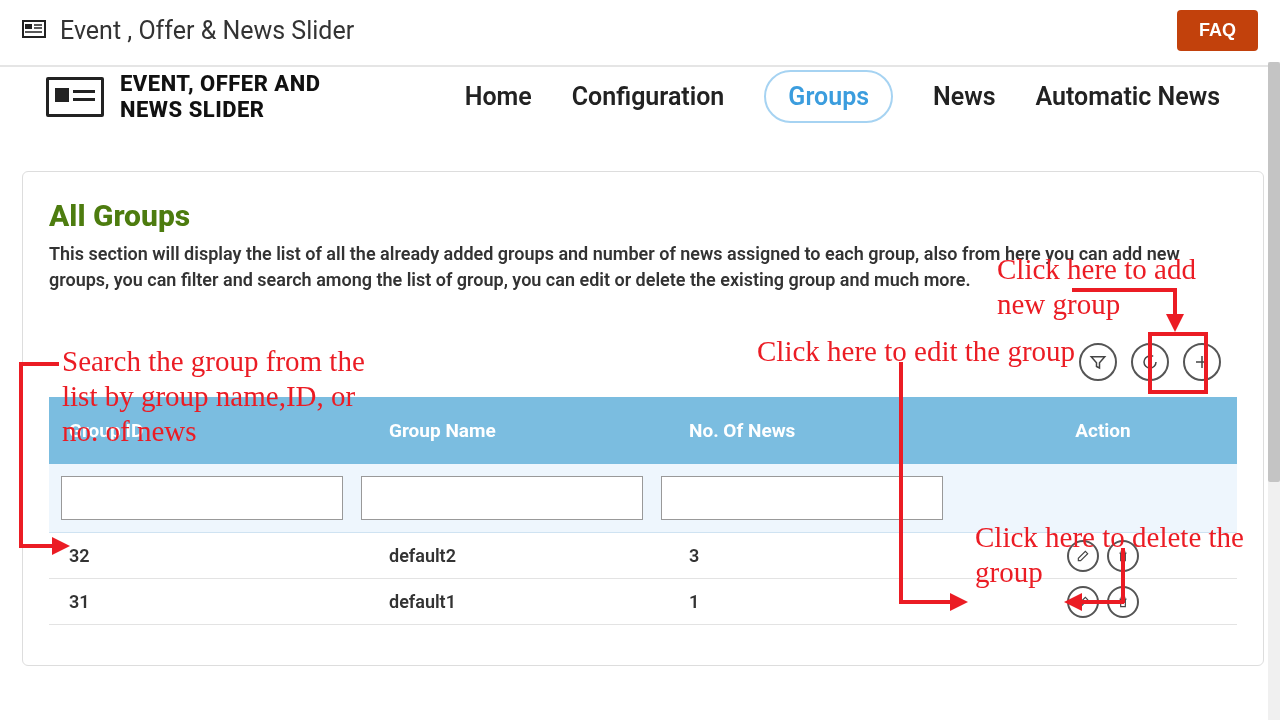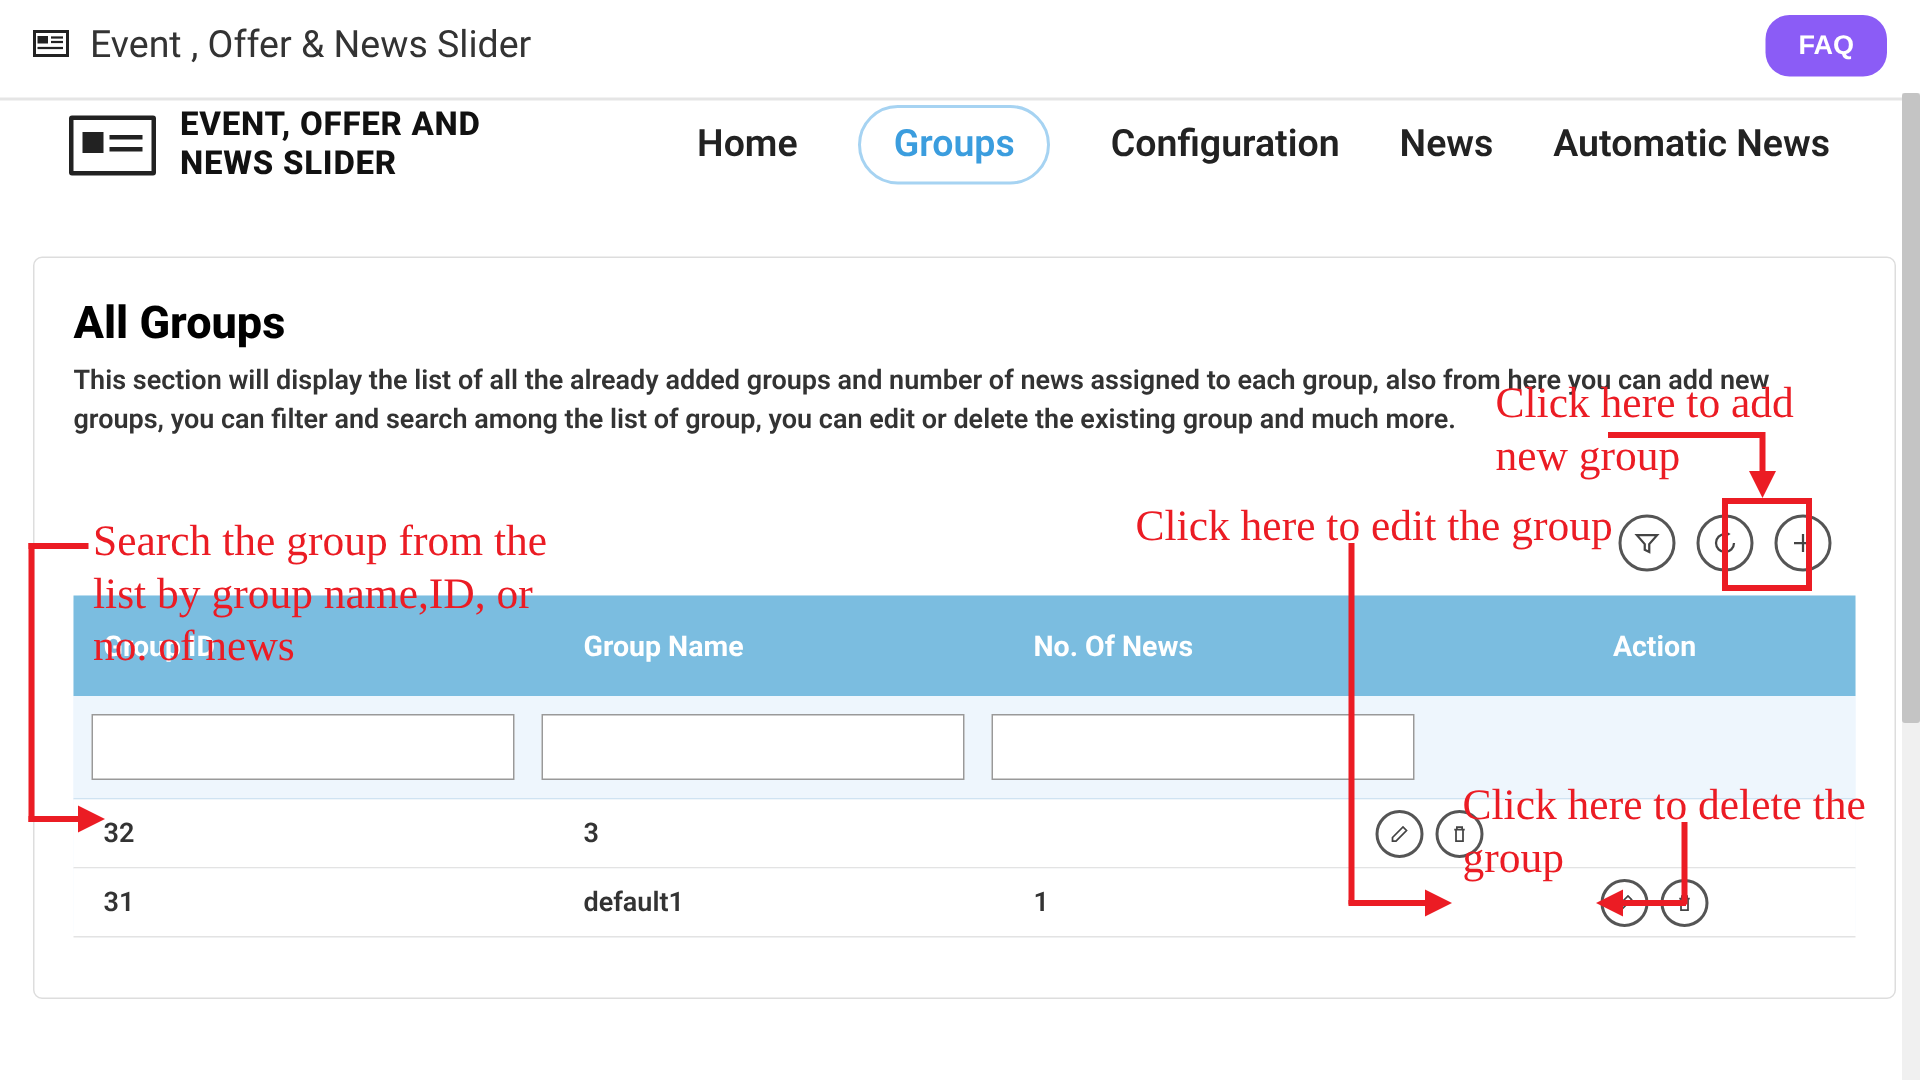--- a/index.html
+++ b/index.html
@@ -1,39 +1,39 @@
 <!DOCTYPE html>
 <html><head>
 <meta charset="utf-8">
 <style>
 * { box-sizing: border-box; margin: 0; padding: 0; }
 body { font-family: -apple-system, BlinkMacSystemFont, "Segoe UI", Roboto, Arial, sans-serif; color: #333; background: #fff; width: 1280px; height: 720px; overflow: hidden; position: relative; }
 
 .topbar { display: flex; align-items: center; justify-content: space-between; padding: 10px 22px 14px 22px; border-bottom: 2px solid #e5e5e5; }
 .topbar-left { display: flex; align-items: center; gap: 14px; }
 .topbar-title { font-size: 25px; font-weight: 400; color: #333; }
-.faq-btn { background: #8b5cf6; color: #fff; border: none; padding: 10px 22px; font-size: 18px; font-weight: 600; border-radius: 16px; cursor: pointer; }
+.faq-btn { background: #c2410c; color: #fff; border: none; padding: 10px 22px; font-size: 18px; font-weight: 600; border-radius: 4px; cursor: pointer; }
 .topbar-icon svg { width: 24px; height: 18px; }
 
 .content-wrap { position: absolute; top: 62px; left: 6px; right: 0; bottom: 0; overflow-y: auto; }
 .content-inner { padding: 0 0 40px 0; }
 
 .navbar { display: flex; align-items: center; justify-content: space-between; padding: 8px 60px 8px 40px; }
 .logo-block { display: flex; align-items: center; gap: 16px; }
 .logo-icon { width: 58px; height: 40px; border: 3px solid #222; border-radius: 2px; position: relative; display: flex; align-items: center; justify-content: center; }
 .logo-icon::before { content: ""; position: absolute; width: 22px; height: 3px; background: #222; top: 10px; right: 6px; }
 .logo-icon::after { content: ""; position: absolute; width: 22px; height: 3px; background: #222; top: 18px; right: 6px; }
 .logo-dot { position: absolute; width: 14px; height: 14px; background: #222; left: 6px; top: 8px; }
 .logo-text { font-size: 22px; font-weight: 800; line-height: 1.15; letter-spacing: 0.5px; color: #111; }
 .nav-links { display: flex; align-items: center; gap: 40px; }
 .nav-link { font-size: 25px; font-weight: 600; color: #222; cursor: pointer; padding: 10px 0; }
 .nav-link.active { color: #3b9dde; border: 2px solid #a6d3f2; border-radius: 28px; padding: 10px 22px; }
 
 .panel { margin: 40px 16px 0 16px; border: 1px solid #ddd; border-radius: 6px; padding: 26px 26px 40px 26px; }
-.panel-title { font-size: 30px; font-weight: 800; color: #000000; margin-bottom: 8px; }
+.panel-title { font-size: 30px; font-weight: 800; color: #4d7c0f; margin-bottom: 8px; }
 .panel-desc { font-size: 18px; font-weight: 600; color: #333; line-height: 1.45; }
 
 .toolbar-row { display: flex; justify-content: flex-end; gap: 14px; margin-top: 50px; margin-bottom: 16px; padding-right: 16px; }
 .circle-btn { width: 38px; height: 38px; border: 2px solid #555; border-radius: 50%; background: #fff; display: flex; align-items: center; justify-content: center; cursor: pointer; }
 .circle-btn svg { width: 18px; height: 18px; stroke: #444; fill: none; stroke-width: 2; }
 
 .table-wrap { background: #eef6fd; border-radius: 4px; padding: 0; }
 .thead-row { display: flex; background: #7bbde0; color: #fff; font-weight: 700; font-size: 19px; }
 .th, .td { padding: 22px 20px; }
 .col-id { width: 320px; }
@@ -90,22 +90,22 @@
       <div class="logo-icon">
             <div class="logo-dot"></div>
           </div>
       <div class="logo-text">
         <div>EVENT, OFFER AND</div>
         <div>NEWS SLIDER</div>
       </div>
     </div>
     <div class="nav-links">
       <div class="nav-link">Home</div>
+      <div class="nav-link">Configuration</div>
       <div class="nav-link active">Groups</div>
-      <div class="nav-link">Configuration</div>
       <div class="nav-link">News</div>
       <div class="nav-link">Automatic News</div>
     </div>
   </div>
 
   <div class="panel">
     <div class="panel-title">All Groups</div>
     <div class="panel-desc">This section will display the list of all the already added groups and number of news assigned to each group, also from here you can add new groups, you can filter and search among the list of group, you can edit or delete the existing group and much more.</div>
 
     <div class="toolbar-row">
@@ -136,20 +136,21 @@
         <div class="th col-action">Action</div>
       </div>
       <div class="filter-row">
         <input class="col-id" style="">
         <input class="col-name" style="">
         <input class="col-news" style="">
         <div class="col-action-spacer"></div>
       </div>
       <div class="data-row">
         <div class="td col-id">32</div>
+        <div class="td col-name">default2</div>
         <div class="td col-news">3</div>
         <div class="action-cell">
           <button class="circle-btn">
                 <svg viewBox="0 0 24 24">
                   <path d="M4 20 L4 16 L16 4 L20 8 L8 20 Z"></path>
                 </svg>
               </button>
           <button class="circle-btn">
                 <svg viewBox="0 0 24 24">
                   <path d="M6 7 H18 M9 7 V4 H15 V7 M8 7 V20 H16 V7"></path>

